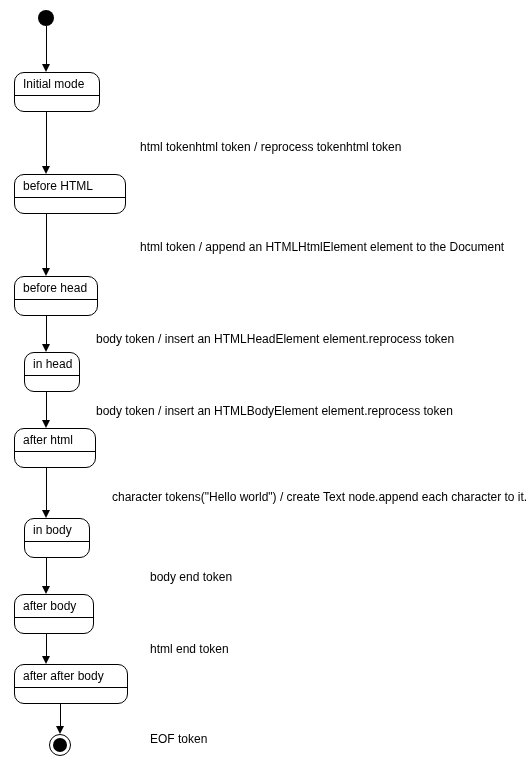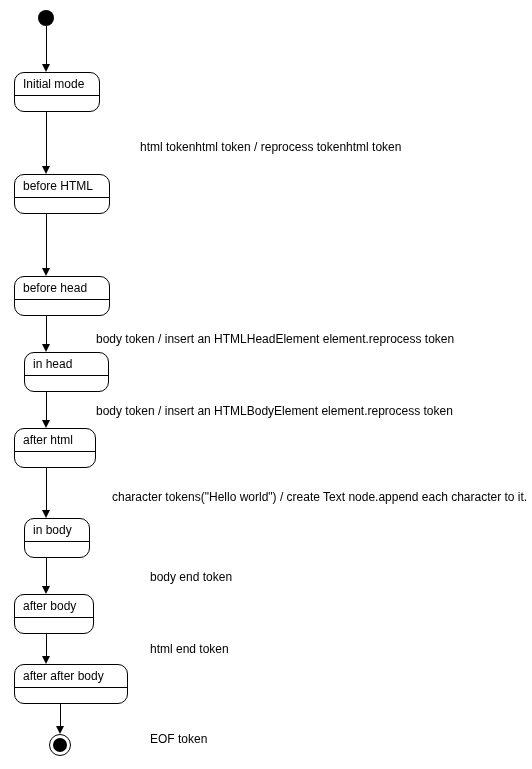--- a/index.html
+++ b/index.html
@@ -91,38 +91,39 @@
 
   <div class="state" style="left:14px; top:72px; width:86px;">
     <div class="title">Initial mode</div>
     <div class="divider"></div>
   </div>
 
   <div class="arrow-line" style="left:46px; top:112px; height:56px;"></div>
   <div class="arrowhead" style="left:42px; top:166px;"></div>
   <div class="label" style="left:140px; top:140px;">html tokenhtml token / reprocess tokenhtml token</div>
 
-  <div class="state" style="left:14px; top:174px; width:96px;">
+  <div class="state" style="left:14px; top:174px; width:112px;">
     <div class="title">before HTML</div>
     <div class="divider"></div>
   </div>
 
   <div class="arrow-line" style="left:46px; top:214px; height:56px;"></div>
   <div class="arrowhead" style="left:42px; top:268px;"></div>
+  <div class="label" style="left:140px; top:240px;">html token / append an HTMLHtmlElement element to the Document</div>
 
-  <div class="state" style="left:14px; top:276px; width:96px;">
+  <div class="state" style="left:14px; top:276px; width:84px;">
     <div class="title">before head</div>
     <div class="divider"></div>
   </div>
 
   <div class="arrow-line" style="left:46px; top:316px; height:30px;"></div>
   <div class="arrowhead" style="left:42px; top:344px;"></div>
   <div class="label" style="left:96px; top:332px;">body token / insert an HTMLHeadElement element.reprocess token</div>
 
-  <div class="state" style="left:24px; top:352px; width:85px;">
+  <div class="state" style="left:24px; top:352px; width:56px;">
     <div class="title">in head</div>
     <div class="divider"></div>
   </div>
 
   <div class="arrow-line" style="left:46px; top:392px; height:30px;"></div>
   <div class="arrowhead" style="left:42px; top:420px;"></div>
   <div class="label" style="left:96px; top:404px;">body token / insert an HTMLBodyElement element.reprocess token</div>
 
   <div class="state" style="left:14px; top:428px; width:82px;">
     <div class="title">after html</div>

